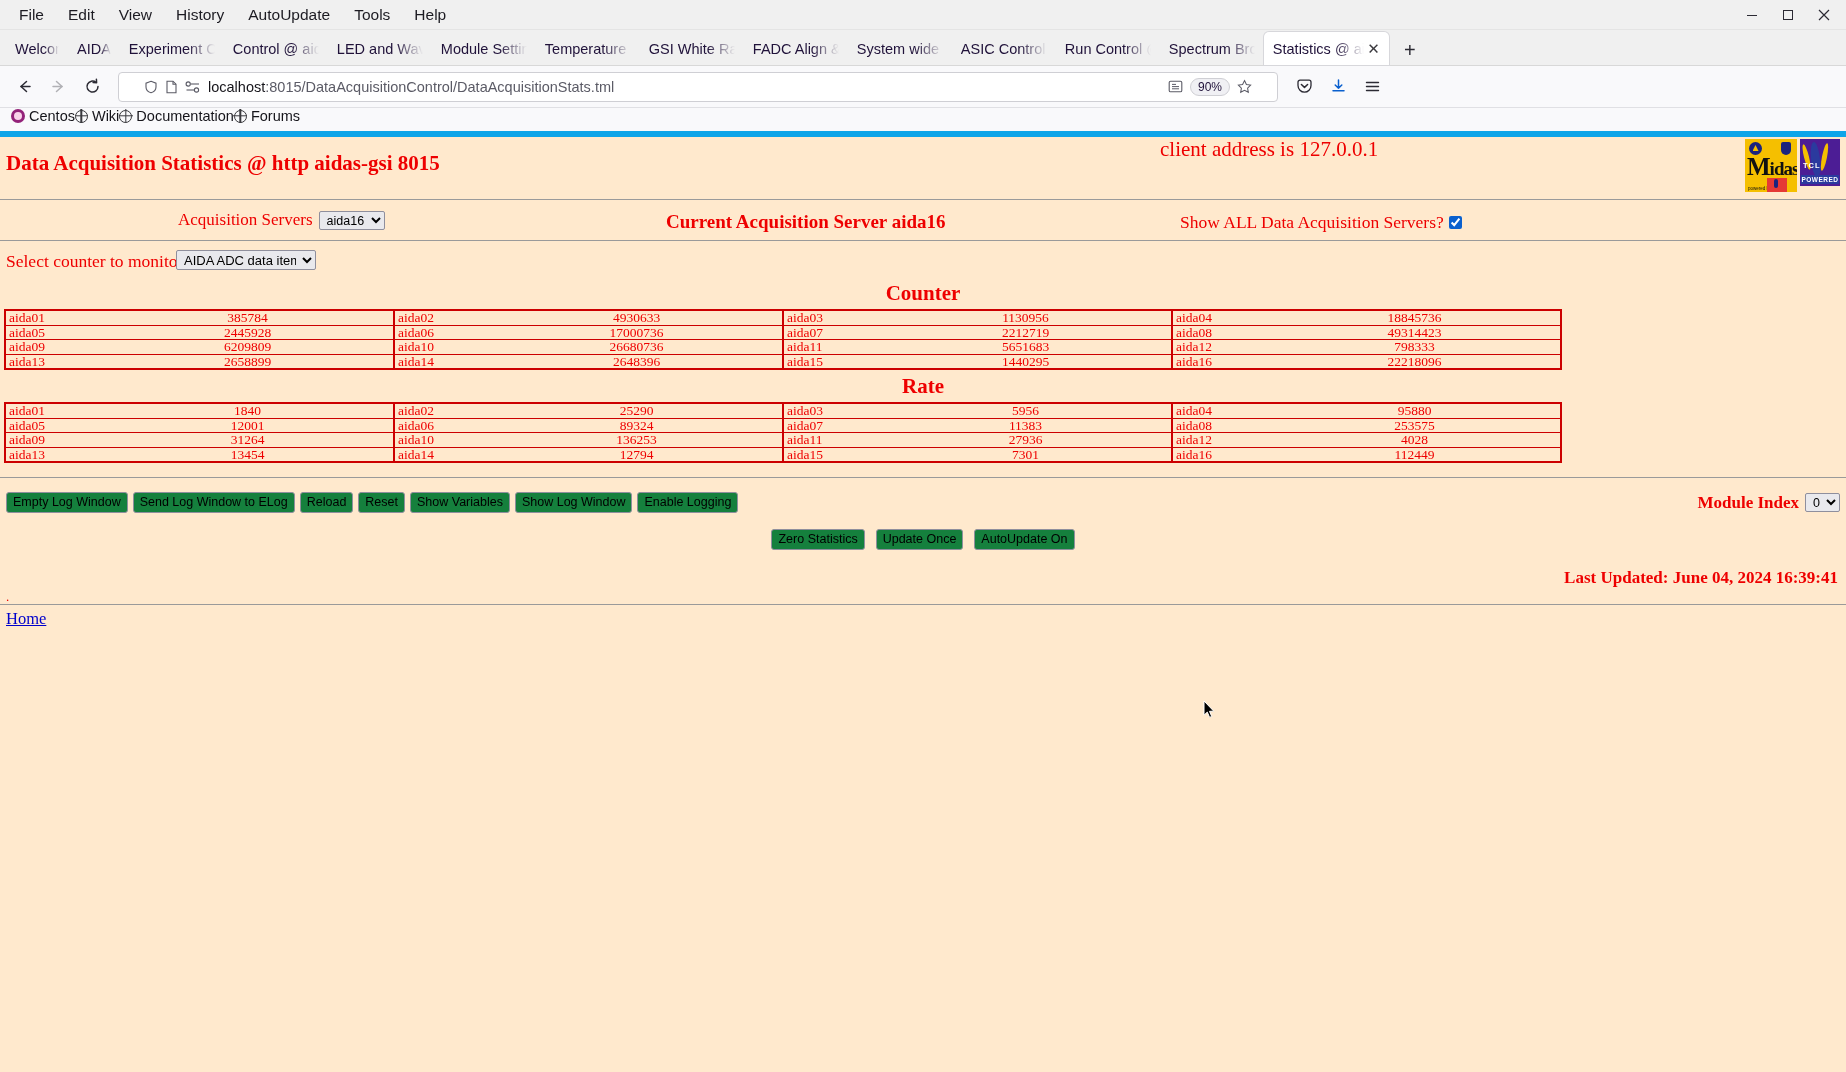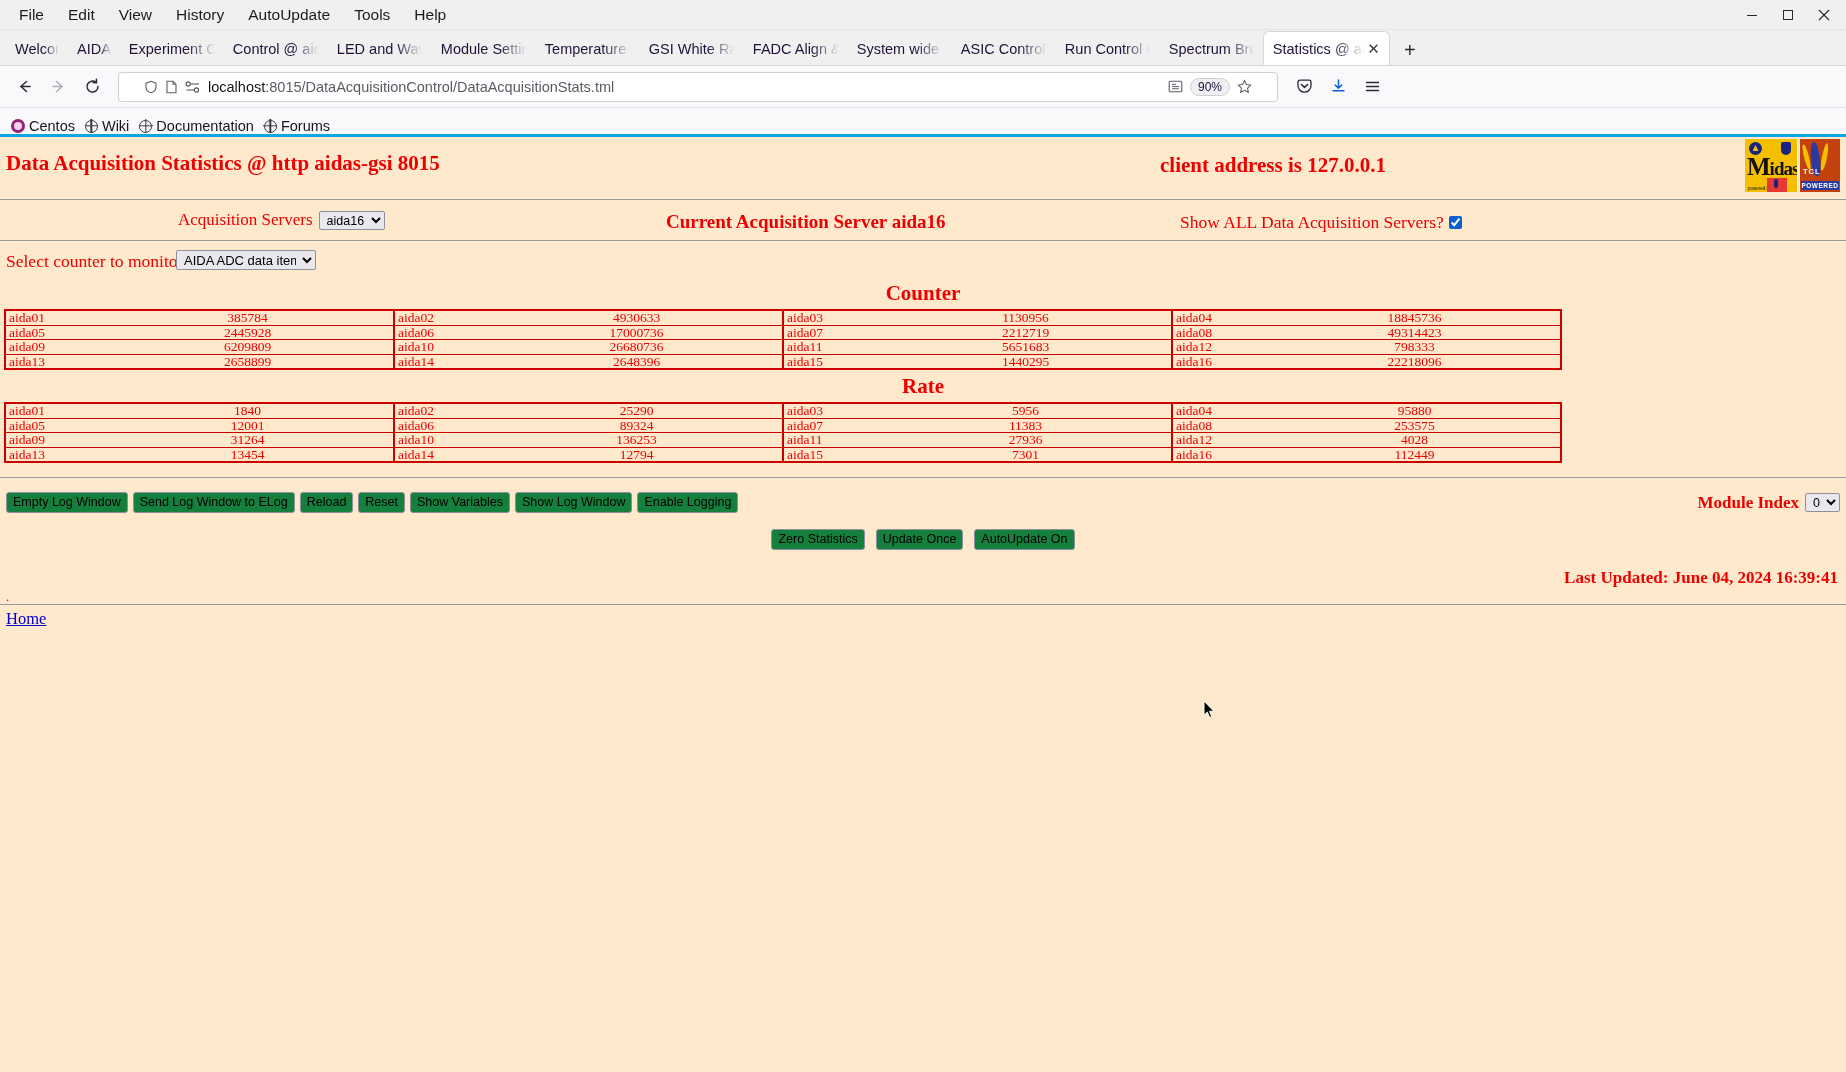--- a/index.html
+++ b/index.html
@@ -74,56 +74,56 @@
     max-width: 1160px;
   }
   .urlbar .u-icon { color: #5b5b66; display: flex; align-items: center; }
   .url-text { font-size: 14.5px; color: #5b5b66; font-family: "Liberation Sans", sans-serif; flex: 1 1 auto; }
   .url-text b { color: #15141a; font-weight: normal; }
   .zoomlvl { font-size: 12px; color: #20123a; border: 1px solid #cfcfd4; border-radius: 9px; padding: 1px 7px; background:#f0f0f4; }
   .navbar-right { display: flex; align-items: center; gap: 2px; }
 
   .bookmarks {
     height: 29px; background: #f9f9fb;
-    display: flex; align-items: flex-end; gap: 10px;
+    display: flex; align-items: flex-start; gap: 0;
     padding: 0 11px;
-    border-bottom: 3px solid #0ea5e9;
+    border-bottom: 6px solid #0ea5e9;
   }
   .bm { display: flex; align-items: center; gap: 4px; font-size: 14.5px; color: #15141a; }
   .globe { width: 13px; height: 13px; border: 1.4px solid #3a3a3e; border-radius: 50%; position: relative; }
   .globe:before { content:""; position:absolute; left:50%; top:-1.4px; bottom:-1.4px; width:1.4px; background:#3a3a3e; transform:translateX(-50%); }
   .globe:after { content:""; position:absolute; top:50%; left:-1.4px; right:-1.4px; height:1.4px; background:#3a3a3e; transform:translateY(-50%); }
   .centos-dot { width: 14px; height: 14px; border-radius: 50%; background: #932279; position: relative; }
   .centos-dot:after{ content:""; position:absolute; inset:3px; border-radius:50%; background:#f9d2ea; }
 
   
   .page {
     flex: 1 1 auto;
     background: #ffe9cd;
     overflow: hidden;
     position: relative;
     font-family: "Liberation Serif", serif;
   }
   hr.sep { border: none; border-top: 1px solid #9a9a9a; margin: 0; height: 0; }
 
   .hdr-row { display: flex; align-items: flex-start; padding: 14px 10px 0 6px; position: relative; height: 62px; }
   .hdr-title { font-size: 21px; font-weight: bold; color: #ee0000; font-family: "Liberation Serif", serif; }
-  .hdr-client { position: absolute; left: 1160px; top: 16px; font-size: 21px; font-weight: bold; color: #ee0000; }
+  .hdr-client { position: absolute; left: 1160px; top: 0; font-size: 21px; font-weight: normal; color: #ee0000; }
 
   .midas-logo { position: absolute; right: 6px; top: 2px; display: flex; gap: 3px; }
   .midas-box { width: 52px; height: 53px; background: #f5bf00; position: relative; overflow: hidden; }
   .midas-box .m-top { position:absolute; top:3px; left:4px; width:13px; height:13px; border-radius:50%; background:#1a237e; }
   .midas-box .m-top:after{content:"";position:absolute;left:3.5px;top:3px;width:6px;height:6px;background:#f5bf00;clip-path:polygon(50% 0,100% 100%,0 100%);}
   .midas-box .m-shield { position:absolute; top:3px; right:6px; width:10px; height:13px; background:#1a237e; border-radius:2px 2px 5px 5px; }
   .midas-box .m-word { position:absolute; top:14px; left:2px; font-family:"Liberation Serif",serif; font-weight:bold; font-size:19px; color:#111; letter-spacing:-1px; }
   .midas-box .m-word .cap { font-size: 25px; }
   .midas-box .m-pow { position:absolute; bottom:1px; left:3px; font-size:4.5px; color:#111; font-family:"Liberation Sans",sans-serif; }
   .midas-box .m-tcl { position:absolute; bottom:0px; left:22px; width:20px; height:14px; background:#e53935; }
   .midas-box .m-tcl:after{content:"";position:absolute;left:7px;top:1px;width:4px;height:9px;background:#1a237e;border-radius:2px;}
-  .tcl-box { width: 40px; height: 53px; background: #c2410c; position: relative; overflow: hidden; }
+  .tcl-box { width: 40px; height: 47px; background: #4c1d95; position: relative; overflow: hidden; }
   .tcl-box .feather { position:absolute; left:11px; top:3px; width:9px; height:34px; background:#2b3a9e; border-radius:50% 50% 40% 40%; transform: rotate(-6deg); }
   .tcl-box .f2 { position:absolute; left:4px; top:5px; width:5px; height:26px; background:#f5bf00; border-radius:50%; transform: rotate(-14deg); }
   .tcl-box .f3 { position:absolute; left:22px; top:4px; width:5px; height:28px; background:#f5bf00; border-radius:50%; transform: rotate(11deg); }
   .tcl-box .tcl-t { position:absolute; bottom:16px; left:3px; font-size:7.5px; font-weight:bold; color:#ffffff; font-family:"Liberation Sans",sans-serif; letter-spacing:1px; }
   .tcl-box .tcl-p { position:absolute; bottom:2px; left:1px; right:1px; background:#2b3a9e; color:#fff; font-size:6.5px; font-weight:bold; text-align:center; font-family:"Liberation Sans",sans-serif; letter-spacing:0.5px; padding:1px 0; }
 
   .srv-row { position: relative; height: 40px; }
   .srv-left { position: absolute; left: 178px; top: 10px; display: flex; align-items: flex-end; gap: 6px; }
   .srv-label { font-size: 17px; color: #ee0000; }
   .srv-mid { position: absolute; left: 666px; top: 11px; font-size: 19px; font-weight: bold; color: #ee0000; }

